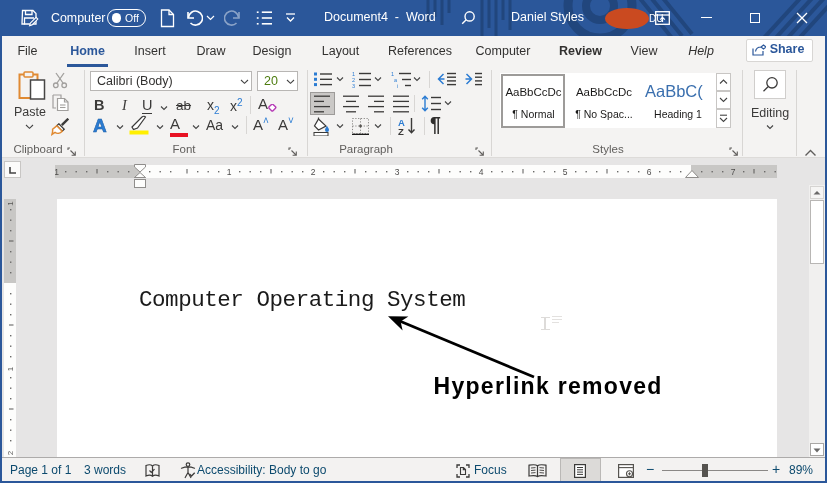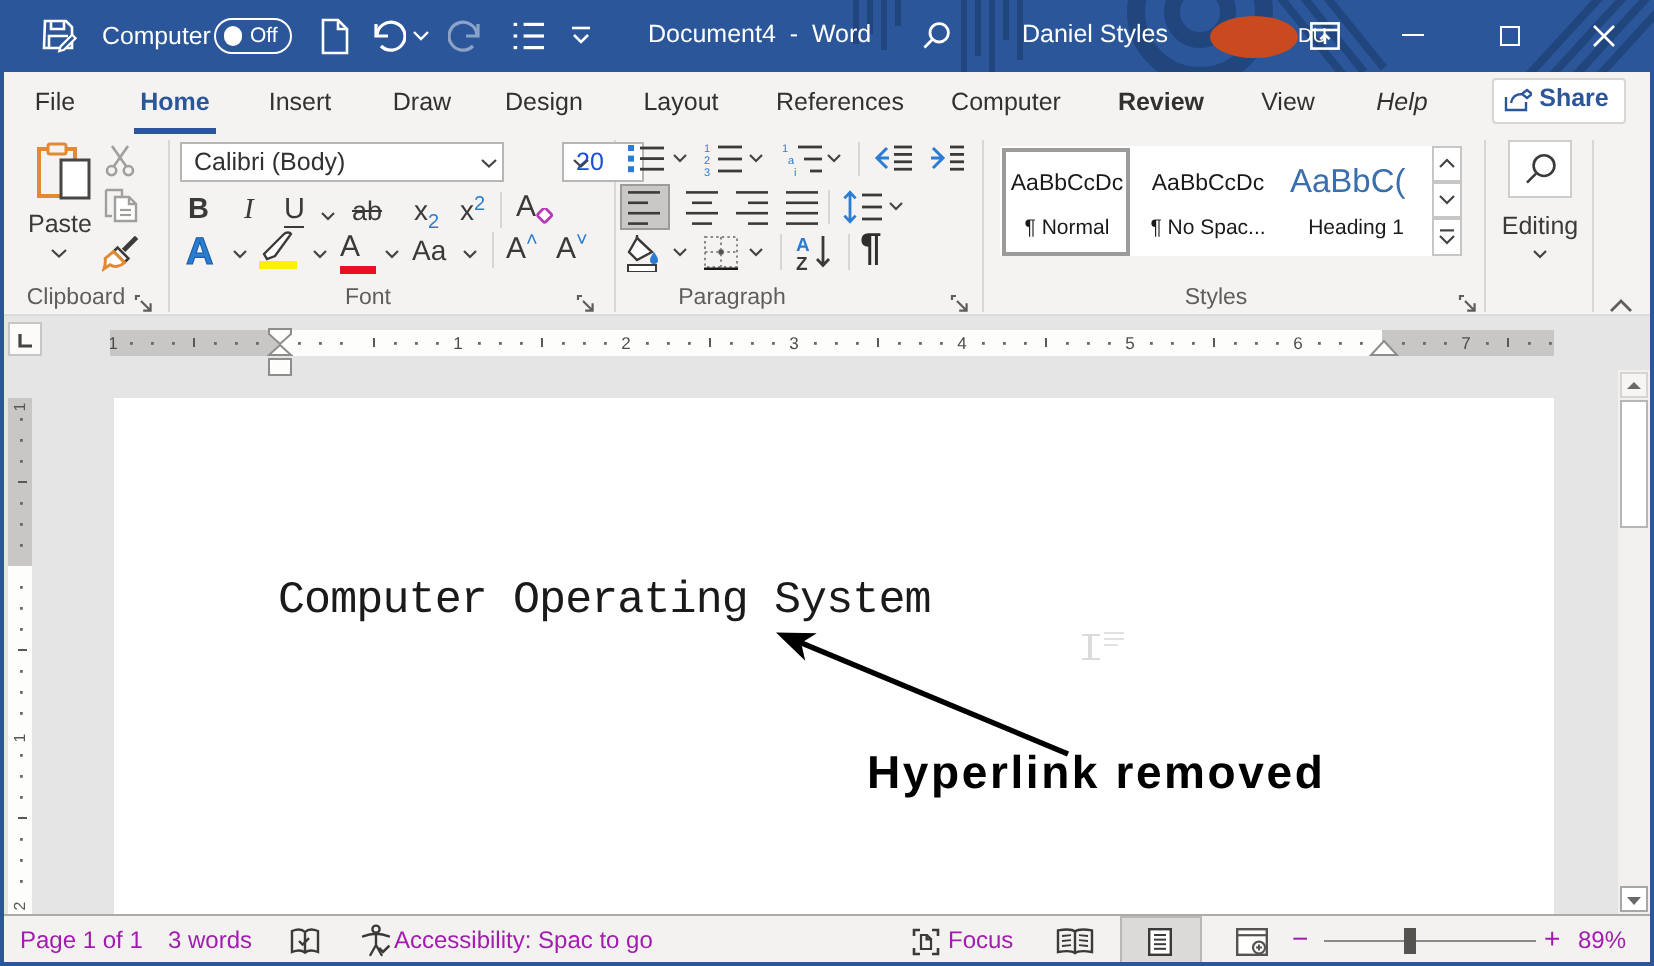--- a/index.html
+++ b/index.html
@@ -16,21 +16,21 @@
 #ribbon { position:absolute; left:0; top:68px; width:827px; height:90px; background:#f4f3f2; border-bottom:1px solid #dddbd9; }
 .gsep { position:absolute; top:2px; width:1px; height:86px; background:#d8d6d4; }
 .glabel { position:absolute; bottom:2px; font-size:11.5px; color:#605e5c; text-align:center; white-space:nowrap; }
 .launch { position:absolute; width:10px; height:10px; }
 .caret { position:absolute; width:8px; height:5px; }
 
 #docarea { position:absolute; left:0; top:158px; width:827px; height:299px; background:#e6e5e5; }
 #page { position:absolute; left:57px; top:41px; width:720px; height:258px; background:#fff; }
 
 #statusbar { position:absolute; left:0; top:457px; width:827px; height:26px; background:#f3f2f1; border-top:1px solid #adabaa; }
-#statusbar .st { position:absolute; font-size:12px; color:#a21caf; white-space:nowrap; top:5px; }
+#statusbar .st { position:absolute; font-size:12px; color:#0c4a6e; white-space:nowrap; top:5px; }
 
 .winb { position:absolute; background:#2b579a; }
 </style>
 </head>
 <body>
 <div id="titlebar">
 
   <svg class="abs" style="left:410px;top:0;" width="417" height="36" viewBox="0 0 417 36">
     <g stroke="#21467d" fill="none">
       <line x1="18" y1="0" x2="18" y2="22" stroke-width="3"></line>
@@ -188,21 +188,21 @@
   <div class="glabel" style="left:0px;width:76px;">Clipboard</div>
   <svg class="launch" style="left:67px;top:79px;" width="10" height="10" viewBox="0 0 10 10">
     <path d="M1 3 v-2 h2" fill="none" stroke="#605e5c" stroke-width="1.1"></path>
     <path d="M3.5 3.5 l4.5 4.5 m0.3 -3.4 v3.7 h-3.7" stroke="#605e5c" stroke-width="1.1" fill="none"></path>
   </svg>
 
   <div class="abs" style="left:90px;top:3px;width:162px;height:20px;background:#fff;border:1px solid #b8b6b4;font-size:12.5px;color:#323130;line-height:18px;padding-left:6px;">Calibri (Body)</div>
   <svg class="abs" style="left:240px;top:11px;" width="9" height="6" viewBox="0 0 9 6">
       <path d="M1 1 l3.5 3.3 L8 1" fill="none" stroke="#444" stroke-width="1.1"></path>
     </svg>
-  <div class="abs" style="left:257px;top:3px;width:41px;height:20px;background:#fff;border:1px solid #b8b6b4;font-size:12.5px;color:#1d4ed8;line-height:18px;padding-left:6px;margin-left:24px;">20</div>
+  <div class="abs" style="left:257px;top:3px;width:41px;height:20px;background:#fff;border:1px solid #b8b6b4;font-size:12.5px;color:#4d7c0f;line-height:18px;padding-left:6px;">20</div>
   <svg class="abs" style="left:286px;top:11px;" width="9" height="6" viewBox="0 0 9 6">
       <path d="M1 1 l3.5 3.3 L8 1" fill="none" stroke="#444" stroke-width="1.1"></path>
     </svg>
 
   <div class="abs" style="left:94px;top:29px;font-size:14.5px;font-weight:bold;color:#3b3a39;">B</div>
   <div class="abs" style="left:122px;top:29px;font-size:14.5px;font-style:italic;font-family:'Liberation Serif',serif;color:#3b3a39;">I</div>
   <div class="abs" style="left:142px;top:29px;font-size:14.5px;color:#3b3a39;border-bottom:1.4px solid #3b3a39;line-height:16px;">U</div>
   <svg class="caret" style="left:160px;top:38px;" viewBox="0 0 8 5">
       <path d="M1 0.5 l3 3 L7 0.5" fill="none" stroke="#444" stroke-width="1.1"></path>
     </svg>
@@ -596,21 +596,21 @@
   <svg class="abs" style="left:145px;top:6px;" width="15" height="14" viewBox="0 0 15 14">
     <path d="M1 1.5 c2.5-1 5-1 6.5 0.5 c1.5-1.5 4-1.5 6.5-0.5 V12 c-2.5-1-5-1-6.5 0.3 C6 11 3.5 11 1 12 z" fill="none" stroke="#3b3a39" stroke-width="1.2"></path>
     <line x1="7.5" y1="2.2" x2="7.5" y2="12" stroke="#3b3a39" stroke-width="1.2"></line>
     <path d="M4.5 6.5 l1.8 1.8 3.2-3.2" fill="none" stroke="#3b3a39" stroke-width="1.2"></path>
   </svg>
   <svg class="abs" style="left:180px;top:4px;" width="16" height="17" viewBox="0 0 16 17">
     <circle cx="8" cy="2.6" r="1.8" fill="none" stroke="#3b3a39" stroke-width="1.2"></circle>
     <path d="M1.5 6.2 c4-1.6 9-1.6 13 0 M8 5.5 v5 M8 10.5 l-2.8 5 M8 10.5 l2.8 5" fill="none" stroke="#3b3a39" stroke-width="1.2" stroke-linecap="round"></path>
     <path d="M9.5 12 l2 2 3.2-3.2" fill="none" stroke="#3b3a39" stroke-width="1.3"></path>
   </svg>
-  <div class="st" style="left:197px;">Accessibility: Spac to go</div>
+  <div class="st" style="left:197px;">Accessibility: Body to go</div>
   <svg class="abs" style="left:456px;top:6px;" width="14" height="14" viewBox="0 0 14 14">
     <path d="M1 4 V1 h3 M10 1 h3 v3 M13 10 v3 h-3 M4 13 H1 v-3" fill="none" stroke="#3b3a39" stroke-width="1.3"></path>
     <path d="M4.5 10.5 v-7 h3 l2 2 v5 z M7.3 3.5 v2.2 h2.2" fill="none" stroke="#3b3a39" stroke-width="1.1"></path>
   </svg>
   <div class="st" style="left:474px;">Focus</div>
   <svg class="abs" style="left:528px;top:6px;" width="19" height="14" viewBox="0 0 19 14">
     <path d="M9.5 1.8 C8 0.5 5 0.5 1 1.2 V12 c4-0.7 7-0.7 8.5 0.6 c1.5-1.3 4.5-1.3 8.5-0.6 V1.2 C14 0.5 11 0.5 9.5 1.8 z" fill="none" stroke="#3b3a39" stroke-width="1.2"></path>
     <line x1="9.5" y1="1.8" x2="9.5" y2="12.6" stroke="#3b3a39" stroke-width="1.2"></line>
     <g stroke="#3b3a39" stroke-width="0.9">
         <line x1="3" y1="4" x2="7.5" y2="3.6"></line>

